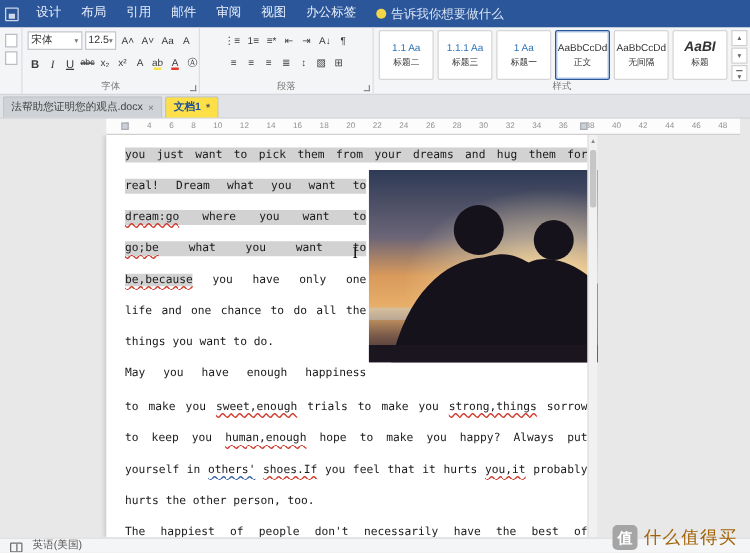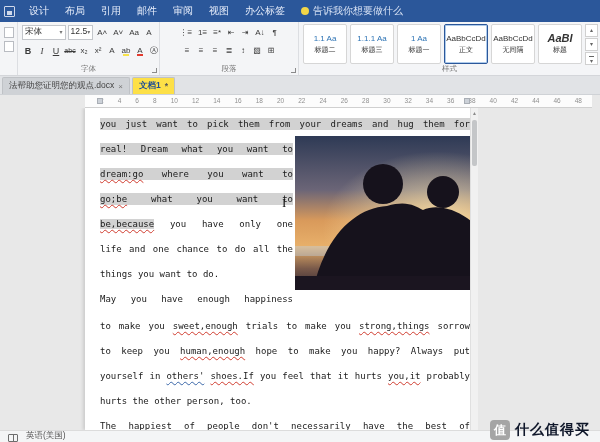--- a/index.html
+++ b/index.html
@@ -84,21 +84,21 @@
   .vthumb { position:absolute; left:1px; right:1px; top:12px; height:46px; background:#c4c6c8; border-radius:2px; }
 
   
   .statusbar { position:absolute; left:0; top:430px; width:600px; height:12px; background:#f4f5f6; border-top:1px solid #dcdcdc; display:flex; align-items:flex-end; gap:8px; padding:0 8px; font-size:8.5px; color:#555; }
   .spellic { width:10px; height:8px; border:1px solid #6d6d6d; border-radius:1px; position:relative; }
   .spellic::after { content:""; position:absolute; left:4px; top:0; bottom:0; width:1px; background:#6d6d6d; }
 
   
   .watermark { position:absolute; right:10px; bottom:2px; display:flex; align-items:center; gap:5px; z-index:60; }
   .wbadge { width:20px; height:20px; border-radius:4px; background:#a5a5a5; color:#fff; display:flex; align-items:center; justify-content:center; font-size:12px; font-weight:bold; }
-  .wtext { color:#0f172a; font-weight:bold; font-size:14px; letter-spacing:1px; }
+  .wtext { color:#a16207; font-weight:normal; font-size:14px; letter-spacing:1px; }
 </style>
 </head>
 <body>
 
 <div class="app" data-name="word-window">
 
   <div class="titlebar" data-name="titlebar">
     <div class="save-ic" data-name="save-icon"></div>
     <nav id="ribbon-tabs" data-name="ribbon-tabs" style="display:flex;">
         <div class="rtab" data-name="ribbon-tab">设计</div>

